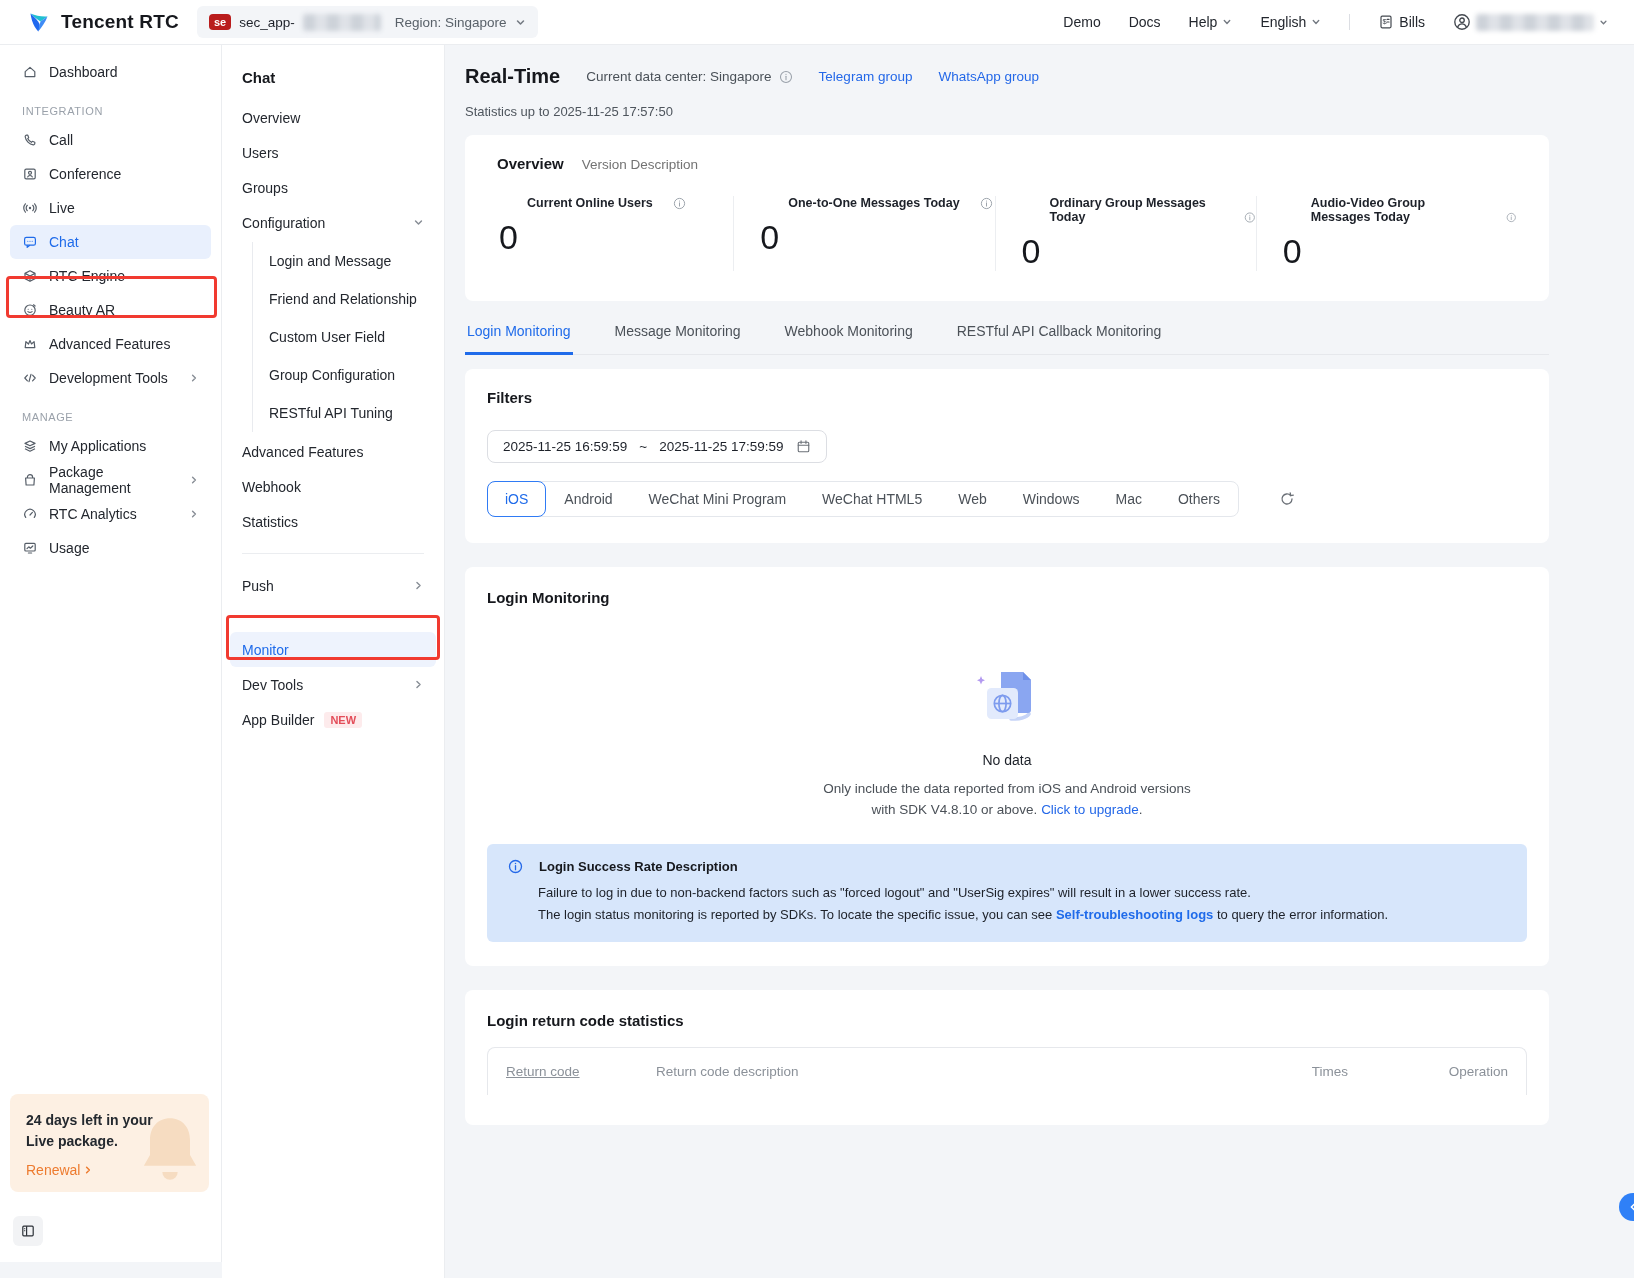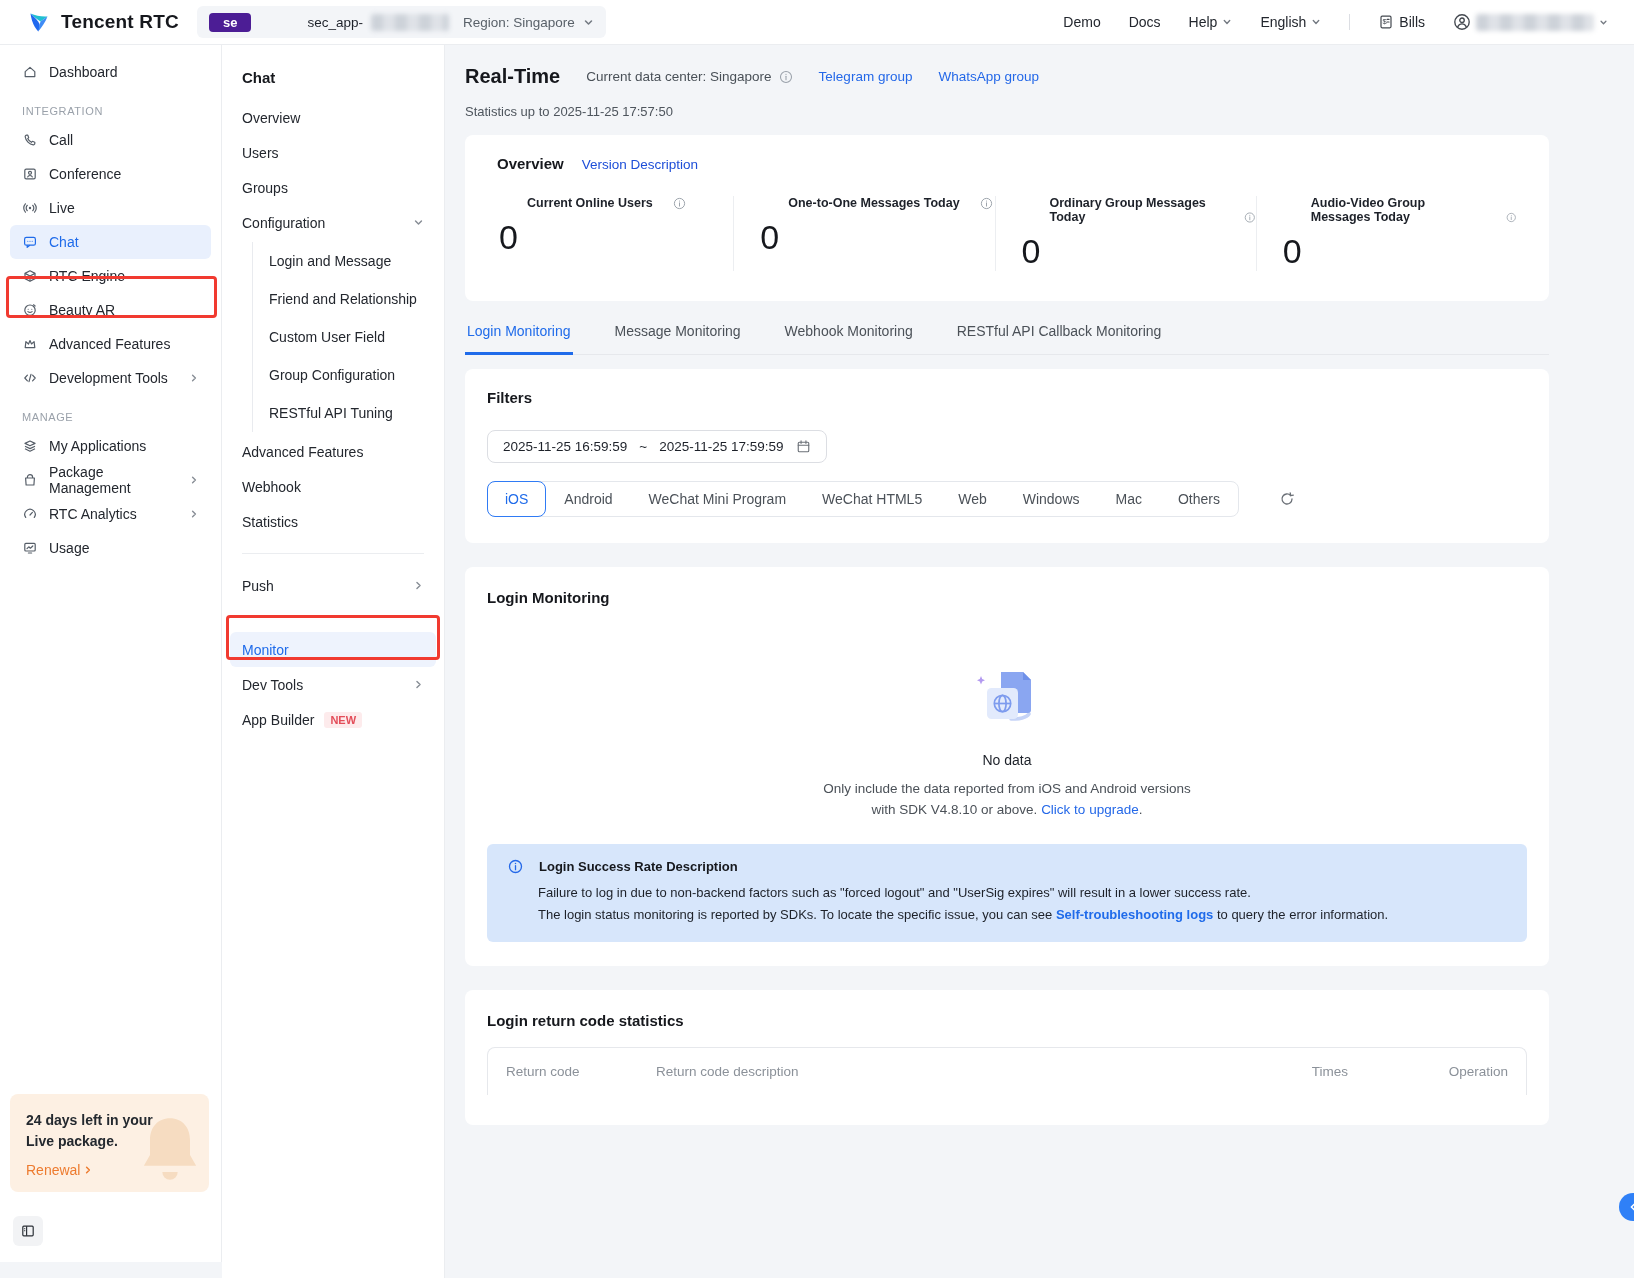--- a/index.html
+++ b/index.html
@@ -16,24 +16,24 @@
     background:#fff; border-bottom:1px solid #ebedf0;
     display:flex; align-items:center; z-index:20; padding:0 26px;
   }
   .brand { display:flex; align-items:center; gap:9px; cursor:pointer; }
   .brand-name { font-size:19px; font-weight:700; color:#16181d; letter-spacing:.2px; }
   .app-pill {
     margin-left:18px; height:32px; background:#f3f5f8; border-radius:6px;
     display:flex; align-items:center; gap:8px; padding:0 12px; cursor:pointer;
   }
   .env-badge {
-    background:#4c1d95; color:#fff; font-size:13px; font-weight:700;
-    padding:2px 14px; border-radius:4px;
-  }
-  .app-name { font-size:13.5px; color:#1d2129;margin-left:48px; }
+    background:#b91c1c; color:#fff; font-size:11px; font-weight:700;
+    padding:2px 5px; border-radius:4px;
+  }
+  .app-name { font-size:13.5px; color:#1d2129; }
   .blurred {
     background:repeating-linear-gradient(90deg,#cdd2d9 0 12px,#dfe2e7 12px 24px);
     filter:blur(2.5px); border-radius:3px;
   }
   .blur-app { width:78px; height:17px; }
   .blur-account { width:118px; height:17px; }
   .region-label { font-size:13.5px; color:#596169; margin-left:6px; }
   .top-right { margin-left:auto; display:flex; align-items:center; gap:28px; }
   .top-link { font-size:14px; color:#23272e; display:flex; align-items:center; gap:5px; cursor:pointer; }
   .v-divider { width:1px; height:16px; background:#dcdee3; }
@@ -101,21 +101,21 @@
   .page-head { display:flex; align-items:center; gap:26px; }
   .page-title { font-size:20px; font-weight:700; color:#16181d; }
   .dc-label { font-size:13.5px; color:#495057; display:flex; align-items:center; gap:7px; }
   .blue-link { font-size:13.5px; color:#2468e8; cursor:pointer; }
   .stats-note { margin-top:16px; font-size:13px; color:#4e555d; }
 
   .card { background:#fff; border-radius:8px; }
   .overview-card { margin-top:16px; padding:20px 32px 30px; }
   .card-head { display:flex; align-items:baseline; gap:18px; }
   .card-title { font-size:15px; font-weight:700; color:#16181d; }
-  .orange-link { font-size:13.5px; color:#1d4ed8; cursor:pointer;text-align:center; }
+  .orange-link { font-size:13.5px; color:#737373; cursor:pointer;text-align:center; }
   .stats-row { display:flex; margin-top:24px; }
   .stat { flex:1; padding-left:26px; }
   .stat:first-child { padding-left:2px; }
   .stat + .stat { border-left:1px solid #eceef1; }
   .stat-label { display:flex; align-items:flex-end; gap:20px; font-size:12.5px; font-weight:700; color:#1d2129;margin-left:28px; }
   .stat-value { margin-top:8px; font-size:34px; color:#16181d; }
 
   .tabs { margin-top:18px; display:flex; gap:40px; border-bottom:1px solid #e6e8ec; }
   .tab { font-size:14px; color:#4b5158; padding:4px 2px 13px; cursor:pointer; }
   .tab.active { color:#1f6bea; border-bottom:3px solid #1f6bea; margin-bottom:-1px; }
@@ -151,21 +151,21 @@
   .notice-title { font-size:13px; font-weight:700; color:#16181d; }
   .notice-lines { margin-left:30px; margin-top:9px; }
   .notice-line { font-size:13px; color:#1d2129; line-height:20px; margin-top:2px; }
   .notice-link { color:#1f6bea; font-weight:700; cursor:pointer; }
   .notice-icon { color:#2468e8; }
 
   .rc-card { margin-top:24px; padding:22px 22px 30px; }
   .rc-table { margin-top:18px; border:1px solid #e6e8ec; border-radius:8px 8px 0 0; border-bottom:none; }
   .rc-head { display:flex; padding:16px 18px; }
   .rc-col { font-size:13.5px; color:#8b9199; }
-  .rc-col.c1 { width:150px; }
+  .rc-col.c1 { width:150px;text-decoration:underline; }
   .rc-col.c2 { flex:1; }
   .rc-col.c3 { width:130px; text-align:right; }
   .rc-col.c4 { width:160px; text-align:right; }
 
   .float-btn {
     position:absolute; right:-13px; top:1193px; width:28px; height:28px;
     border-radius:50%; background:#2f80f7; color:#fff;
     display:flex; align-items:center; justify-content:center; z-index:30; cursor:pointer;
   }
 </style>

